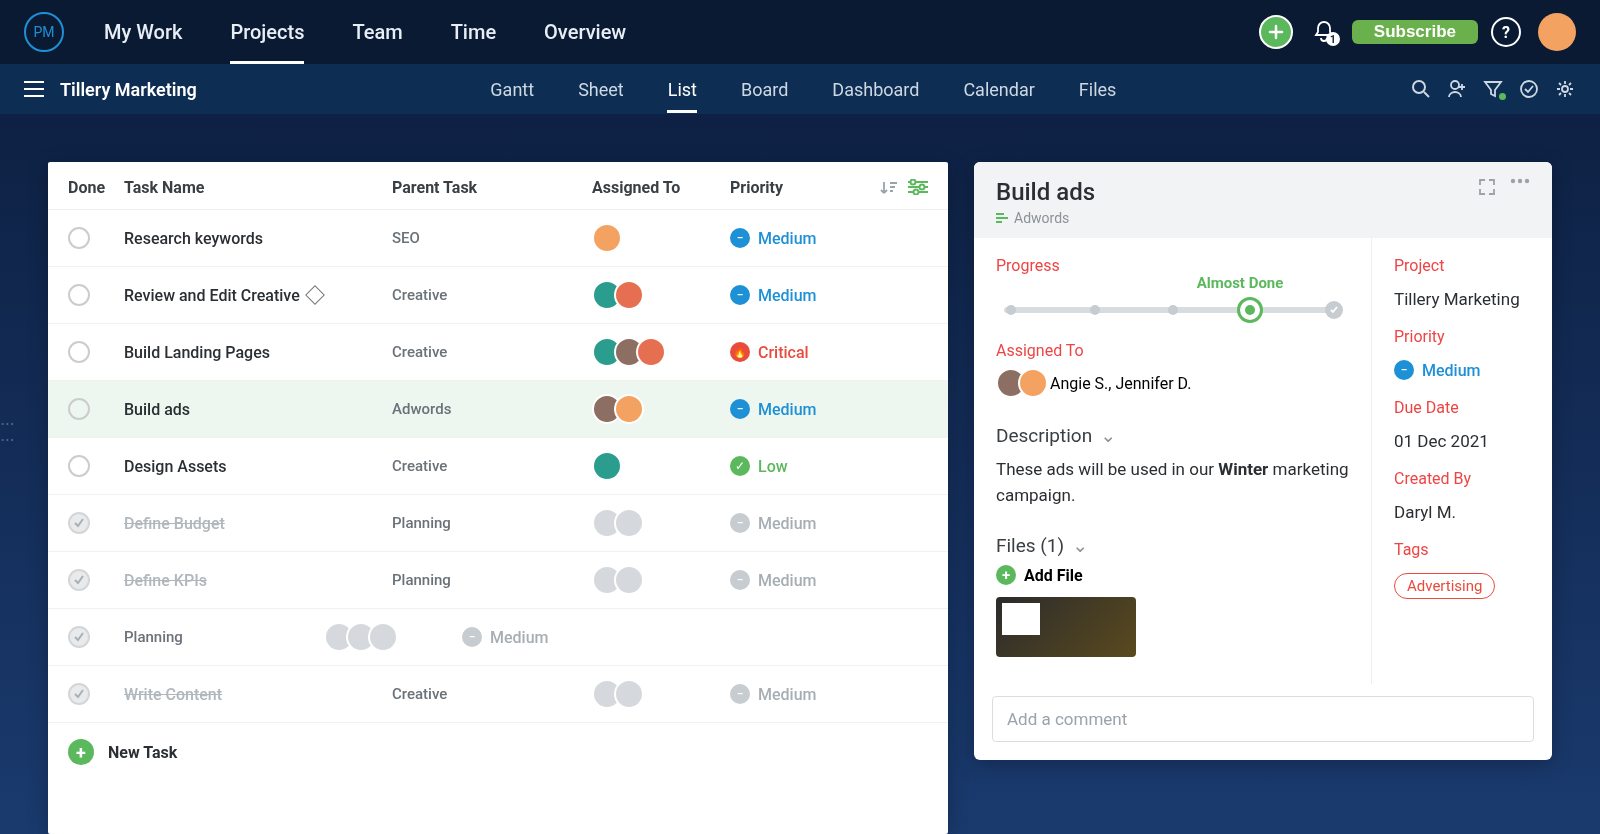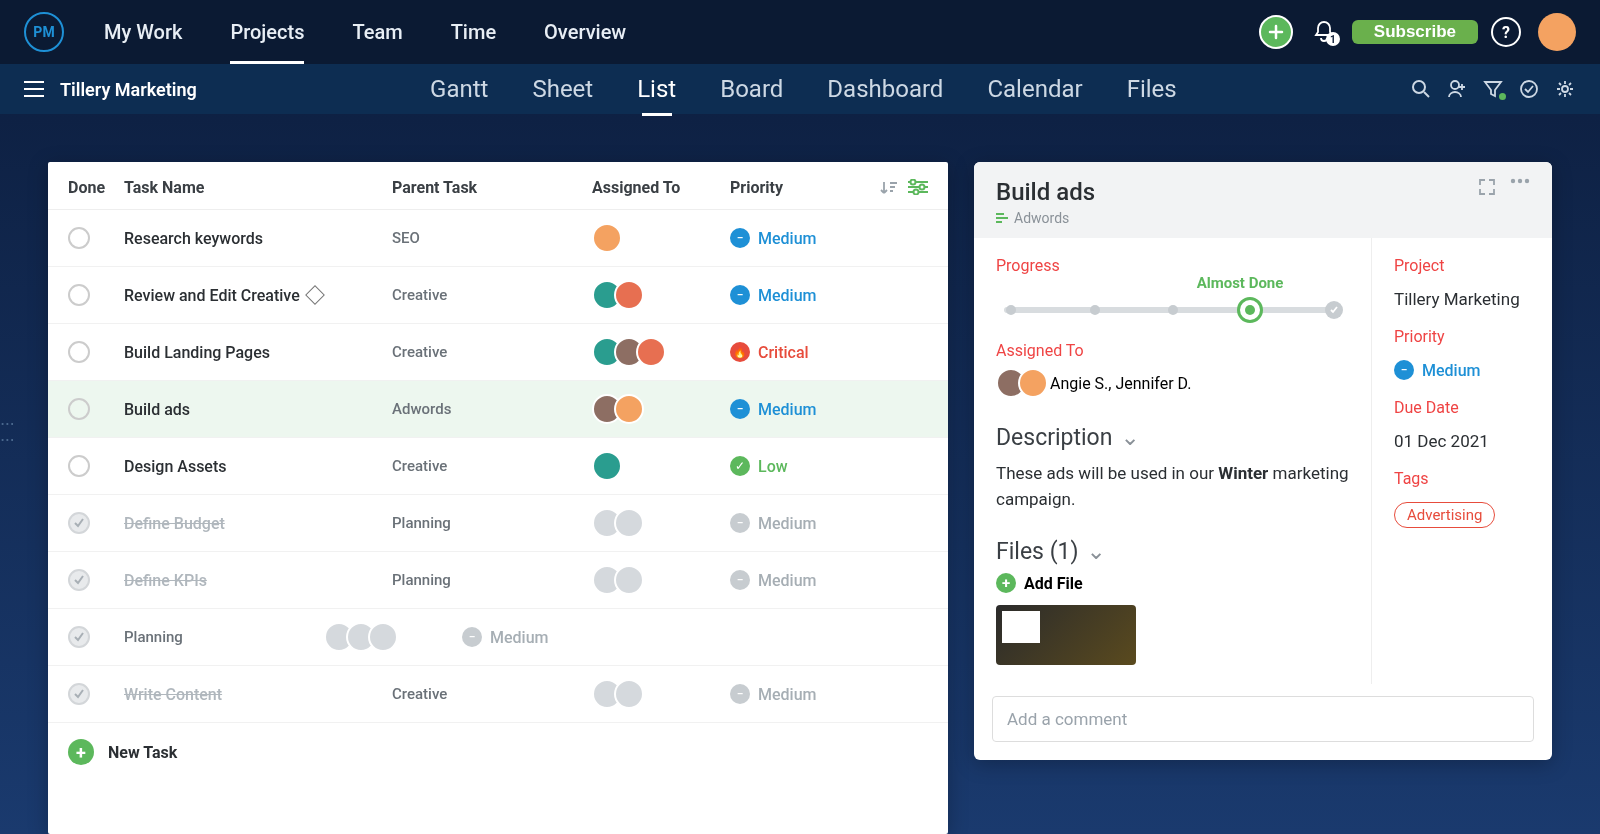--- a/index.html
+++ b/index.html
@@ -1,37 +1,37 @@
 <!DOCTYPE html>
 <html><head>
 <meta charset="utf-8">
 <style>
 * { box-sizing: border-box; margin: 0; padding: 0; }
 body { font-family: -apple-system, BlinkMacSystemFont, "Segoe UI", Roboto, sans-serif; background: linear-gradient(180deg, #0c1d3d 0%, #1a3a6e 100%); width: 1600px; height: 834px; overflow: hidden; }
 
 
 .topnav { height: 64px; background: #0b1a33; display: flex; align-items: center; padding: 0 24px; }
-.logo { width: 40px; height: 40px; border: 2.5px solid #1e90d6; border-radius: 50%; display: flex; align-items: center; justify-content: center; color: #1e90d6; font-weight: 700; font-size: 14px; margin-right: 40px; }
+.logo { width: 40px; height: 40px; border: 2.5px solid #1e90d6; border-radius: 50%; display: flex; align-items: center; justify-content: center; color: #1e90d6; font-weight: 400; font-size: 14px; margin-right: 40px; }
 .topnav-item { color: #e8eef5; font-size: 20px; font-weight: 500; margin-right: 48px; padding: 20px 0; cursor: pointer; position: relative; }
 .topnav-item.active::after { content: ""; position: absolute; bottom: 0; left: 0; right: 0; height: 3px; background: #fff; }
 .topnav-spacer { flex: 1; }
 .topnav-icon { width: 40px; height: 40px; display: flex; align-items: center; justify-content: center; color: #fff; margin-left: 8px; cursor: pointer; }
 .add-circle { width: 34px; height: 34px; background: #5cb85c; border: 2px solid #fff; border-radius: 50%; display: flex; align-items: center; justify-content: center; }
 .bell { position: relative; }
 .bell-badge { position: absolute; bottom: 6px; right: 4px; background: #fff; color: #0b1a33; font-size: 10px; font-weight: 700; border-radius: 50%; width: 14px; height: 14px; display: flex; align-items: center; justify-content: center; }
 .subscribe-btn { background: #6ab04c; color: #fff; border: none; border-radius: 6px; padding: 2px 22px; font-size: 17px; font-weight: 600; cursor: pointer; margin-left: 8px; }
 .help-circle { width: 30px; height: 30px; border: 2px solid #fff; border-radius: 50%; display: flex; align-items: center; justify-content: center; font-weight: 700; color: #fff; }
 .avatar-top { width: 38px; height: 38px; border-radius: 50%; background: #f4a261; margin-left: 12px; }
 
 
 .subnav { height: 50px; background: #0d2d52; display: flex; align-items: center; padding: 0 24px; }
 .hamburger { color: #fff; margin-right: 16px; cursor: pointer; }
 .project-name { color: #fff; font-size: 18px; font-weight: 600; }
 .subnav-tabs { flex: 1; display: flex; justify-content: center; gap: 44px; }
-.subnav-tab { color: #cdd8e4; font-size: 24px; padding: 13px 0; cursor: pointer; position: relative; }
+.subnav-tab { color: #cdd8e4; font-size: 18px; padding: 13px 0; cursor: pointer; position: relative; }
 .subnav-tab.active { color: #fff; }
 .subnav-tab.active::after { content: ""; position: absolute; bottom: 0; left: 50%; transform: translateX(-50%); width: 30px; height: 3px; background: #fff; }
 .subnav-icons { display: flex; gap: 14px; }
 .subnav-icon { color: #cdd8e4; cursor: pointer; width: 22px; height: 22px; display: flex; align-items: center; justify-content: center; }
 .filter-dot { position: relative; }
 .filter-dot::after { content: ""; position: absolute; bottom: 0; right: -2px; width: 7px; height: 7px; background: #5cb85c; border-radius: 50%; }
 
 
 .main { display: flex; gap: 26px; padding: 48px 48px 0 48px; height: calc(100% - 114px); }
 .left-handle { position: absolute; left: 0; top: 50%; color: #5a7a9e; cursor: pointer; font-size: 14px; letter-spacing: 2px; writing-mode: vertical-rl; }
@@ -92,21 +92,21 @@
 .section-label { color: #ef4444; font-size: 16px; margin-bottom: 8px; }
 .progress-track { position: relative; height: 6px; background: #d8dcdf; border-radius: 3px; margin: 32px 8px 0; }
 .progress-node { position: absolute; top: 50%; transform: translate(-50%, -50%); width: 10px; height: 10px; background: #c7ccd0; border-radius: 50%; }
 .progress-node.active { width: 26px; height: 26px; background: #fff; border: 3px solid #5cb85c; }
 .progress-node.active::after { content:""; position:absolute; inset:5px; background:#5cb85c; border-radius:50%; }
 .progress-node.check { width: 18px; height: 18px; background: #c7ccd0; display:flex; align-items:center; justify-content:center; color:#fff; }
 .progress-label { position: absolute; top: -26px; transform: translateX(-50%); color: #5cb85c; font-weight: 700; white-space: nowrap; font-size:15px; }
 .assignees-row { display: flex; align-items: center; gap: 10px; }
 .desc-text { font-size: 17px; line-height: 1.5; color: #2b2f33; }
 .desc-text b { font-weight: 700; }
-.section-hdr { display: flex; align-items: center; gap: 8px; font-size: 23px; color: #3a3f44; }
+.section-hdr { display: flex; align-items: center; gap: 8px; font-size: 19px; color: #3a3f44; }
 .chev { color: #8a9198; }
 .add-file-row { display: flex; align-items: center; gap: 8px; font-weight: 700; margin-top: 8px; cursor: pointer; }
 .file-thumb { width: 140px; height: 60px; background: linear-gradient(135deg, #2b2b2b 0%, #5a4a1e 100%); border-radius: 4px; margin-top: 12px; position:relative; overflow:hidden; }
 .file-thumb::before { content:""; position:absolute; left:6px; top:6px; width:38px; height:32px; background:#fff; }
 .right-field { display: flex; flex-direction: column; gap: 6px; }
 .right-value { font-size: 17px; color: #2b2f33; }
 .right-row { display: flex; justify-content: space-between; align-items: baseline; }
 .tag-chip { display: inline-block; border: 1.5px solid #e74c3c; color: #e74c3c; border-radius: 14px; padding: 3px 12px; font-size: 15px; }
 
 .comment-box { margin: 12px 18px 18px; border: 1px solid #ddd; border-radius: 4px; padding: 12px 14px; color: #9aa3ab; font-size: 17px; cursor: text; }
@@ -510,20 +510,24 @@
           <div class="priority pri-medium">
               <div class="pri-badge">−</div>
               <span>Medium</span>
             </div>
         </div>
         <div class="right-field">
           <div class="section-label">Due Date</div>
           <div class="right-value">01 Dec 2021</div>
         </div>
         <div class="right-field">
+          <div class="section-label">Created By</div>
+          <div class="right-value">Daryl M.</div>
+        </div>
+        <div class="right-field">
           <div class="section-label">Tags</div>
           <div id="tags-holder"><span class="tag-chip">Advertising</span></div>
         </div>
       </div>
     </div>
 
     <div class="comment-box">Add a comment</div>
   </div>
 </div>
 

